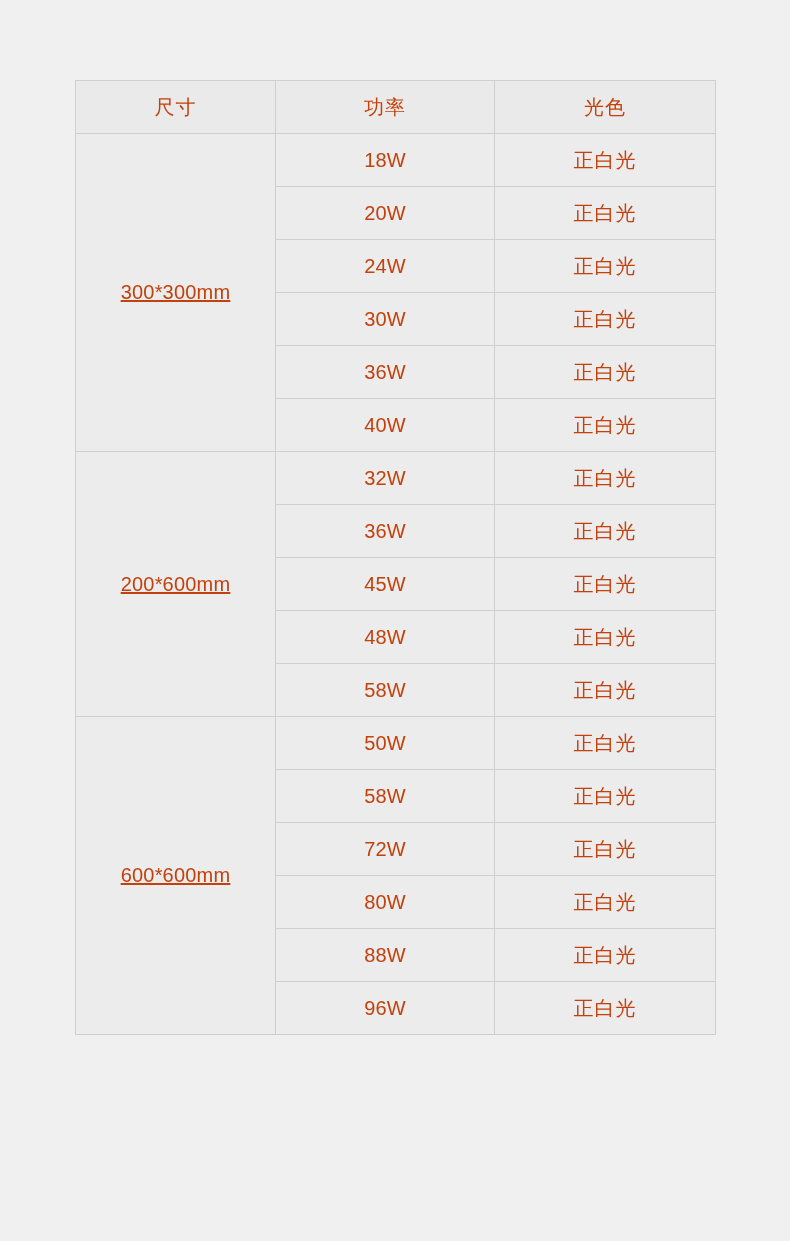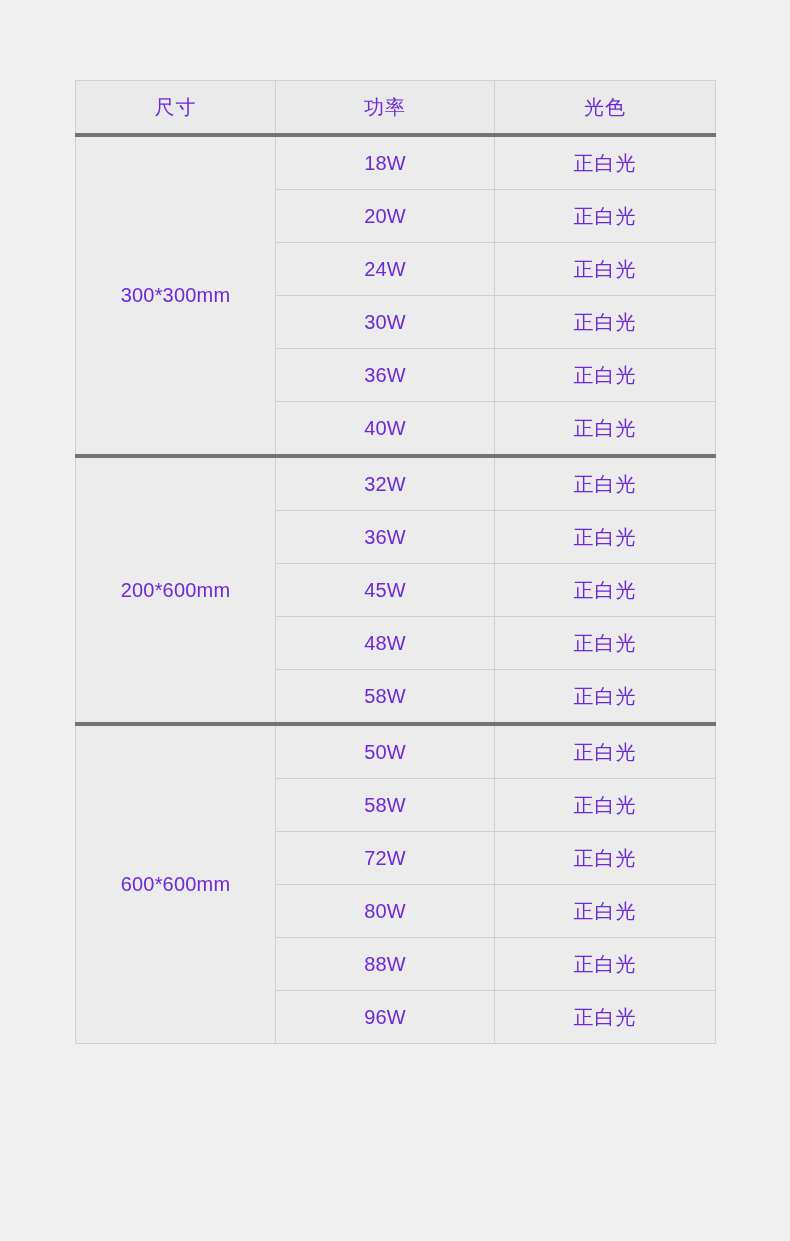--- a/index.html
+++ b/index.html
@@ -41,55 +41,56 @@
   table.spec-table col.col-size  { width: 200px; }
   table.spec-table col.col-power { width: 219px; }
   table.spec-table col.col-color { width: 221px; }
 
   table.spec-table th,
   table.spec-table td {
     border: 1px solid #cfcfcf;
     background: #ececec;
     text-align: center;
     vertical-align: middle;
-    color: #6d28d9;
+    color: #c2410c;
     font-weight: normal;
     padding: 0;
   }
 
   table.spec-table thead th {
     height: 52px;
     font-size: 20px;
     letter-spacing: 1px;
     background: #eaeaea;
   }
 
   table.spec-table tbody td {
     height: 52px;
     font-size: 20px;
   }
 
   td.size-cell {
     font-size: 20px;
     letter-spacing: 0.2px;
+    text-decoration: underline;
   }
 
   td.power-cell {
     font-size: 20px;
     letter-spacing: 0.2px;
   }
 
   td.color-cell {
     font-size: 20px;
     letter-spacing: 1px;
   }
 
   tr.group-start > td,
   tr.group-start > th {
-    border-top: 4px solid #737373;
+    border-top: 1px solid #737373;
   }
 </style>
 </head>
 <body>
 
 <div class="page">
 
   <div class="spec-table-wrap">
     <table class="spec-table">
       <colgroup>

